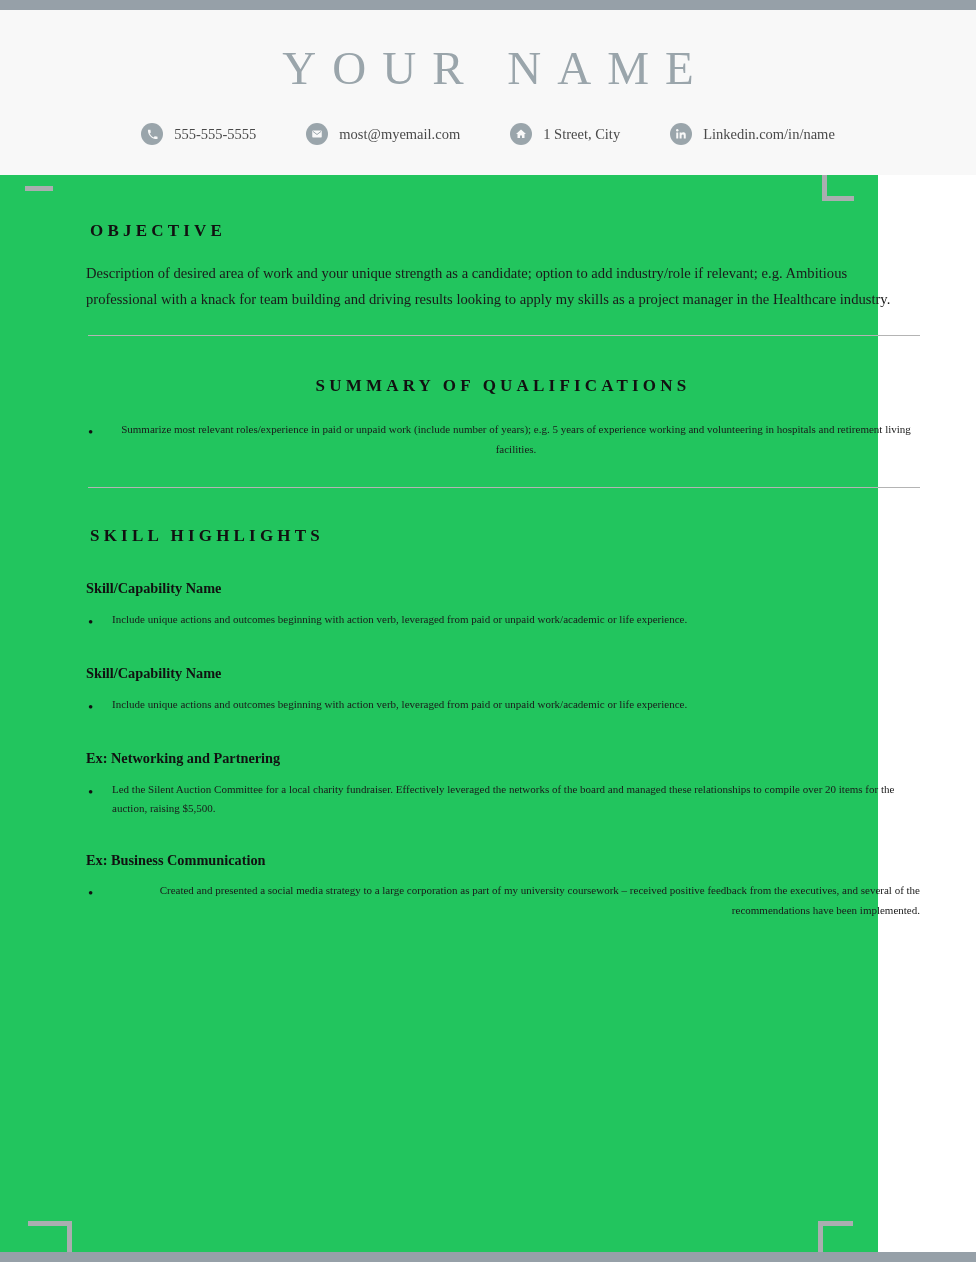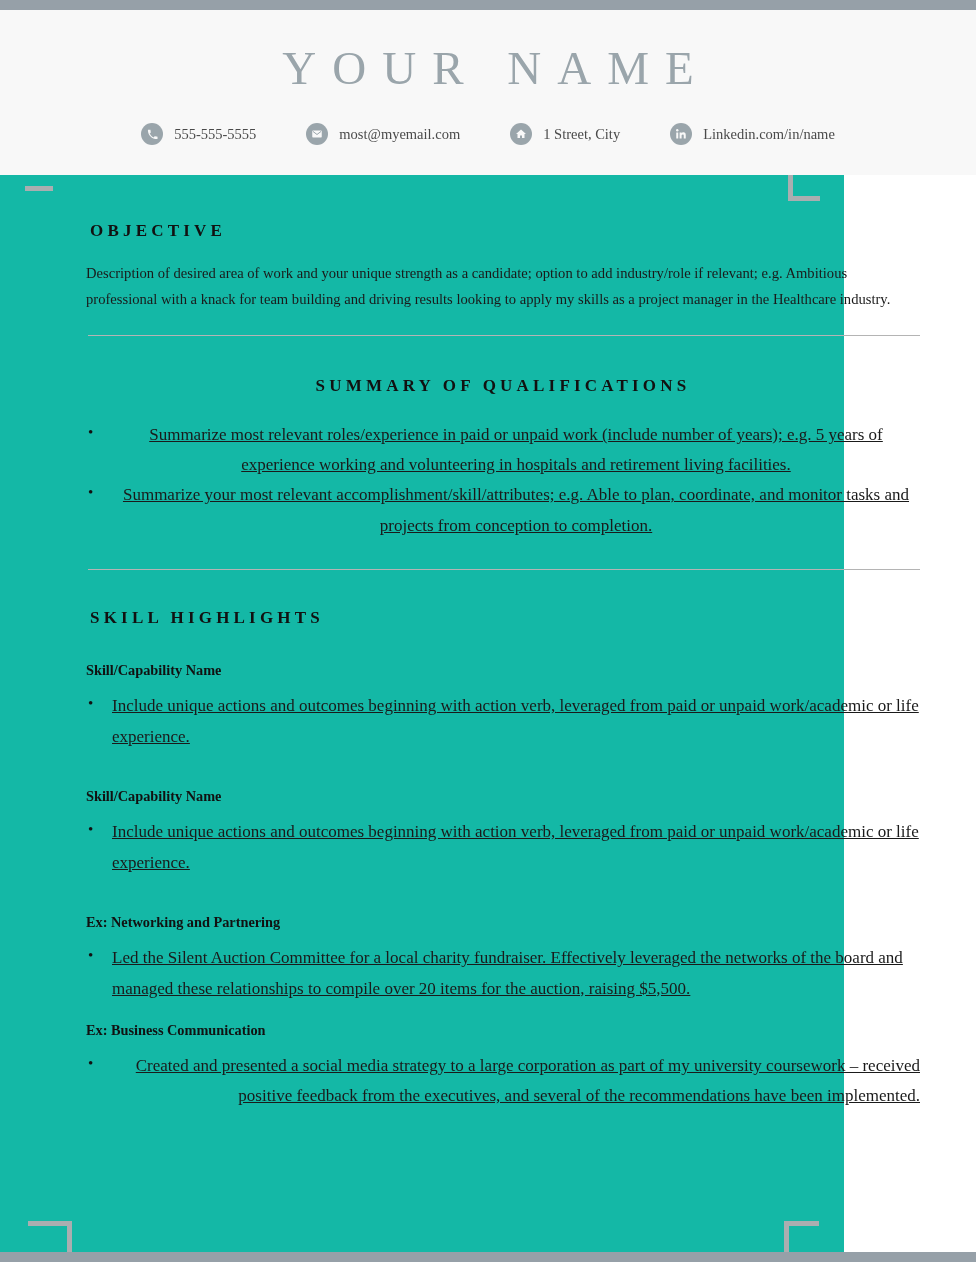--- a/index.html
+++ b/index.html
@@ -13,21 +13,22 @@
     font-family: "Liberation Serif", "DejaVu Serif", serif;
     overflow: hidden;
     position: relative;
   }
 
   
   .page {
     position: relative;
     width: 844px;
     height: 1262px;
-    background: #14b8a6;
+    background: #22c55e;
+    padding-left: 34px;
   }
 
   
   .topbar {
     position: absolute;
     top: 0; left: 0;
     width: 976px;
     height: 10px;
     background: #96a0a8;
   }
@@ -173,25 +174,24 @@
     width: 832px;
   }
   ul.bullets {
     list-style: none;
     margin: 0;
     padding: 0;
   }
   ul.bullets li {
     position: relative;
     padding-left: 26px;
-    font-size: 17px;
+    font-size: 11px;
     color: #1a1a1a;
     line-height: 1.78;
     max-width: 812px;
-    text-decoration: underline;
   }
   ul.bullets li::before {
     content: "\2022";
     position: absolute;
     left: 2px;
     top: -1px;
     font-size: 15px;
     color: #111;
   }
   .skill-name {
@@ -272,21 +272,20 @@
     <div class="section" style="padding-top:42px;">
       <h2 class="section-title">OBJECTIVE</h2>
       <p class="para" style="margin-top:20px;">Description of desired area of work and your unique strength as a candidate; option to add industry/role if relevant; e.g. Ambitious professional with a knack for team building and driving results looking to apply my skills as a project manager in the Healthcare industry.</p>
     </div>
     <div class="divider" style="margin-top:22px;"></div>
 
     <div class="section" style="padding-top:36px;text-align:center;">
       <h2 class="section-title">SUMMARY OF QUALIFICATIONS</h2>
       <ul class="bullets" style="margin-top:24px;">
         <li>Summarize most relevant roles/experience in paid or unpaid work (include number of years); e.g. 5 years of experience working and volunteering in hospitals and retirement living facilities.</li>
-        <li>Summarize your most relevant accomplishment/skill/attributes; e.g. Able to plan, coordinate, and monitor tasks and projects from conception to completion.</li>
       </ul>
     </div>
     <div class="divider" style="margin-top:28px;"></div>
 
     <div class="section" style="padding-top:34px;">
       <h2 class="section-title">SKILL HIGHLIGHTS</h2>
 
       <div class="skill-block" style="margin-top:32px;">
         <p class="skill-name">Skill/Capability Name</p>
         <ul class="bullets" style="margin-top:10px;">
@@ -301,21 +300,21 @@
         </ul>
       </div>
 
       <div class="skill-block" style="margin-top:34px;">
         <p class="skill-name">Ex: Networking and Partnering</p>
         <ul class="bullets" style="margin-top:10px;">
           <li>Led the Silent Auction Committee for a local charity fundraiser. Effectively leveraged the networks of the board and managed these relationships to compile over 20 items for the auction, raising $5,500.</li>
         </ul>
       </div>
 
-      <div class="skill-block" style="margin-top:16px;">
+      <div class="skill-block" style="margin-top:31px;">
         <p class="skill-name">Ex: Business Communication</p>
         <ul class="bullets" style="margin-top:10px;text-align:right;">
           <li>Created and presented a social media strategy to a large corporation as part of my university coursework – received positive feedback from the executives, and several of the recommendations have been implemented.</li>
         </ul>
       </div>
 
     </div>
   </div>
 
 </div>

